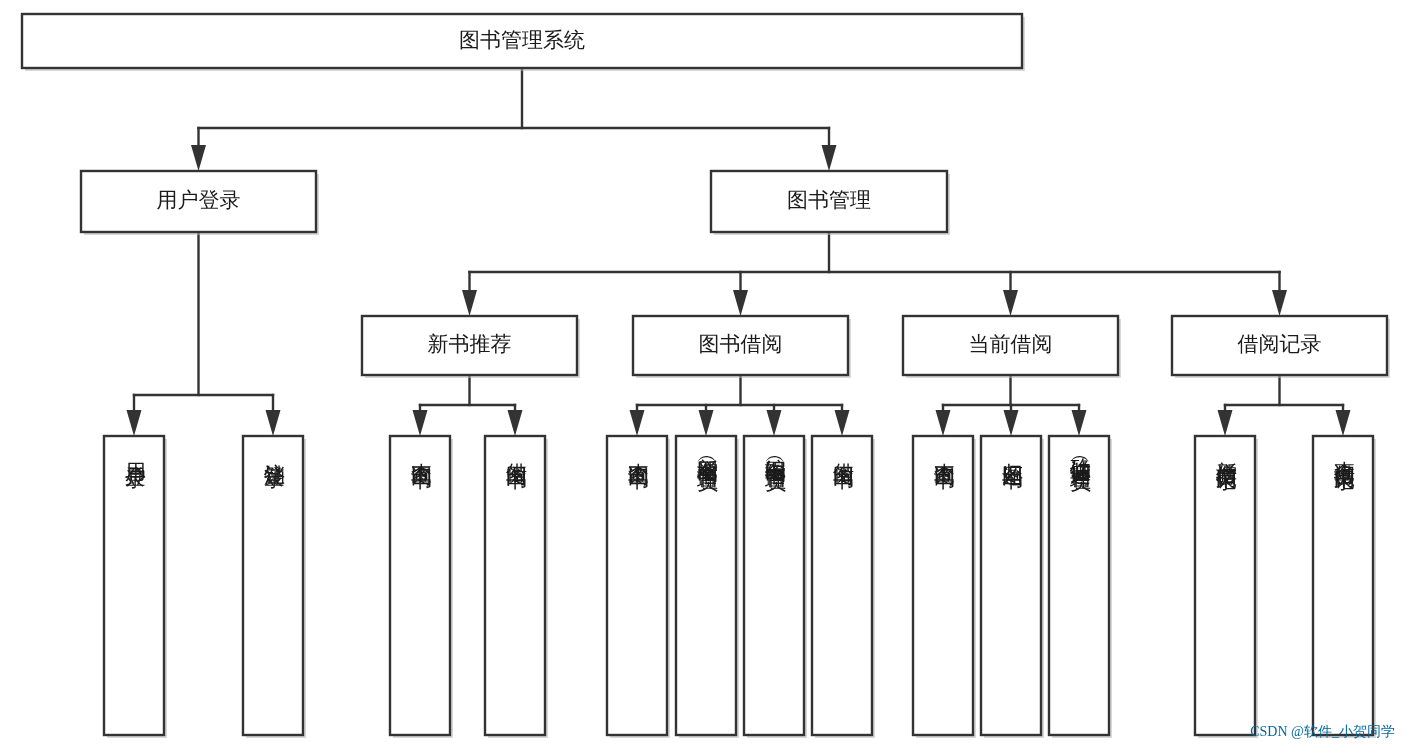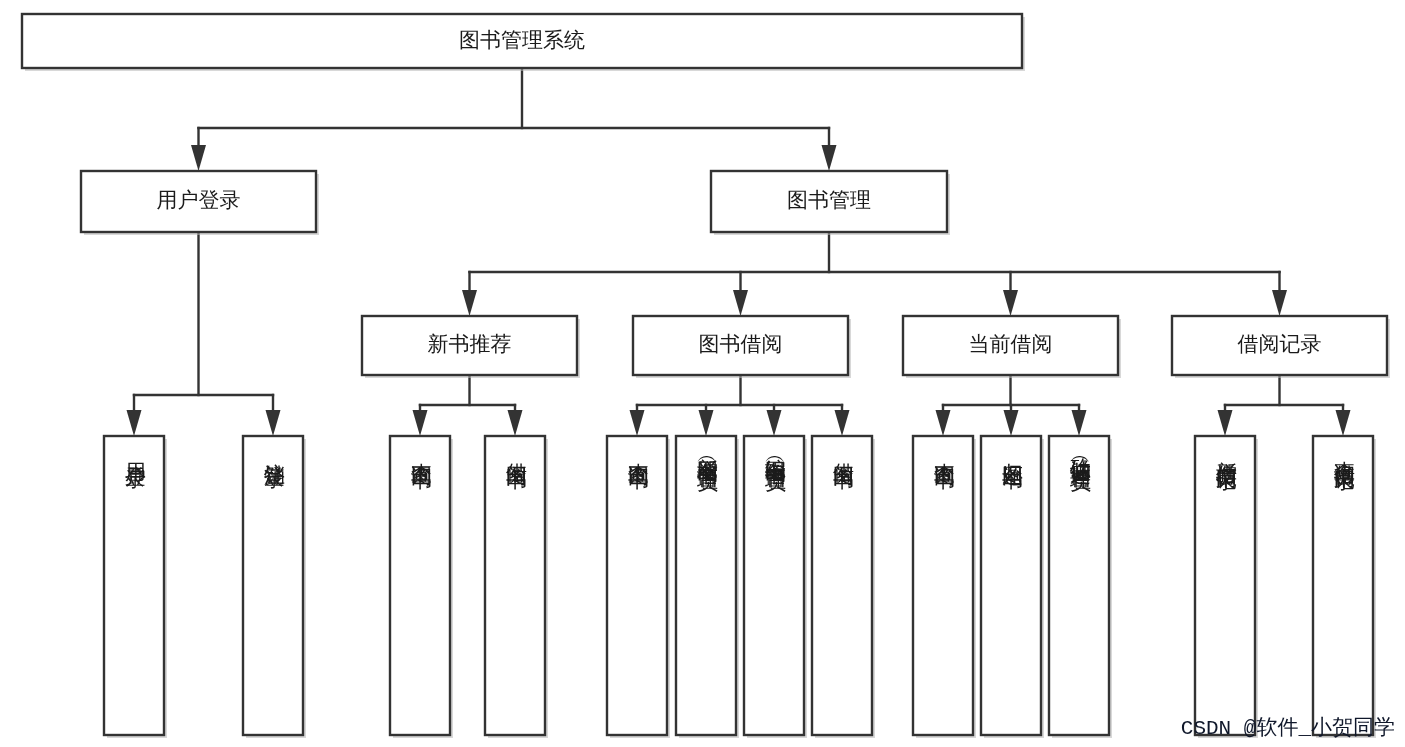--- a/index.html
+++ b/index.html
@@ -58,23 +58,23 @@
     text-anchor: middle;
     dominant-baseline: middle;
     writing-mode: vertical-rl;
     glyph-orientation-vertical: 0;
     letter-spacing: 2px;
   }
   .watermark-text {
     position: absolute;
     right: 10px;
     bottom: 6px;
-    font-family: Liberation Mono, monospace;
-    font-size: 21px;
-    color: #0f172a;
+    font-family: Liberation Serif, serif;
+    font-size: 14px;
+    color: #0369a1;
     white-space: nowrap;
     pointer-events: none;
     user-select: none;
   }
 </style>
 </head>
 <body>
 
 <div id="diagram-root">
   <svg id="flowchart" viewBox="0 0 1405 747" xmlns="http://www.w3.org/2000/svg">

